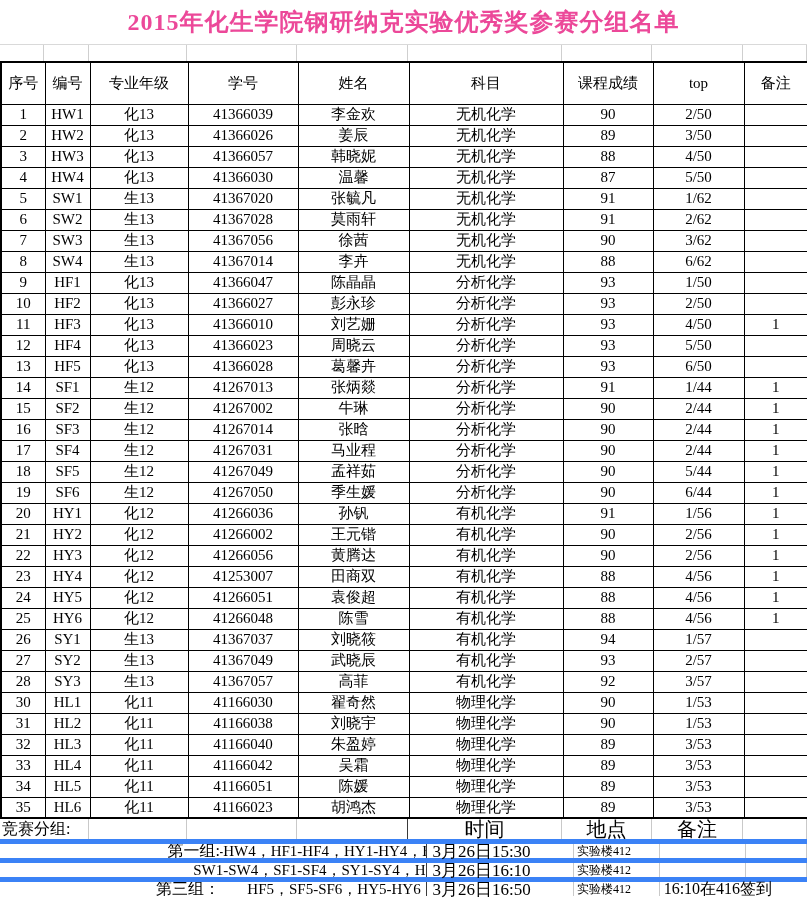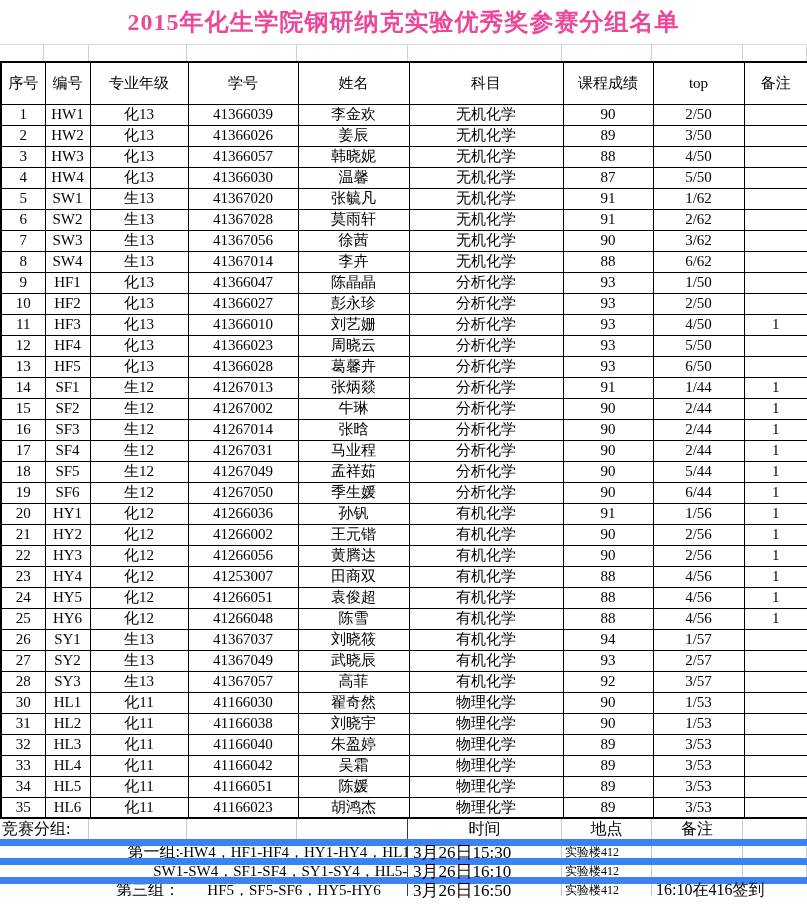--- a/index.html
+++ b/index.html
@@ -22,27 +22,27 @@
     border:1px solid #000;padding:0;text-align:center;vertical-align:middle;
     font-size:15px;font-weight:normal;overflow:hidden;white-space:nowrap;
   }
   table.main thead tr{height:42px;}
   table.main tbody tr{height:21px;}
   
   .footer{width:807px;}
   .frow{display:flex;box-sizing:border-box;font-weight:normal;}
   .frow > div{box-sizing:border-box;height:100%;}
   .f-head{height:20px;align-items:center;}
-  .f-group{height:19px;border-top:7px solid #3b82f6;align-items:center;}
+  .f-group{height:19px;border-top:5px solid #3b82f6;align-items:center;padding-left:40px;}
   .lg{border-right:1px solid #c9c9c9;}
   .dk{border-right:1px solid #3a3a3a;}
   .f-label{width:89px;font-size:16px;white-space:nowrap;overflow:visible;padding-left:2px;}
   .w89{width:89px;} .w98{width:98px;} .w110{width:110px;} .w111{width:111px;}
   .w154{width:154px;} .w90{width:90px;} .w91{width:91px;} .w64{width:64px;}
-  .f-colhead{display:flex;align-items:center;justify-content:center;font-size:16px;}
+  .f-colhead{display:flex;align-items:center;justify-content:center;font-size:20px;}
   .roster-region{width:408px;position:relative;overflow:hidden;}
   .group-label{
     position:absolute;left:0;top:0;width:180px;height:100%;background:#fff;z-index:2;
     display:flex;align-items:center;justify-content:flex-end;font-size:16px;white-space:nowrap;
   }
   .group-roster{
     position:absolute;left:180px;top:0;width:228px;height:100%;z-index:1;
     display:flex;align-items:center;justify-content:center;font-size:15px;white-space:nowrap;
   }
   .f-time{width:154px;display:flex;align-items:center;font-size:17px;padding-left:5px;white-space:nowrap;}

